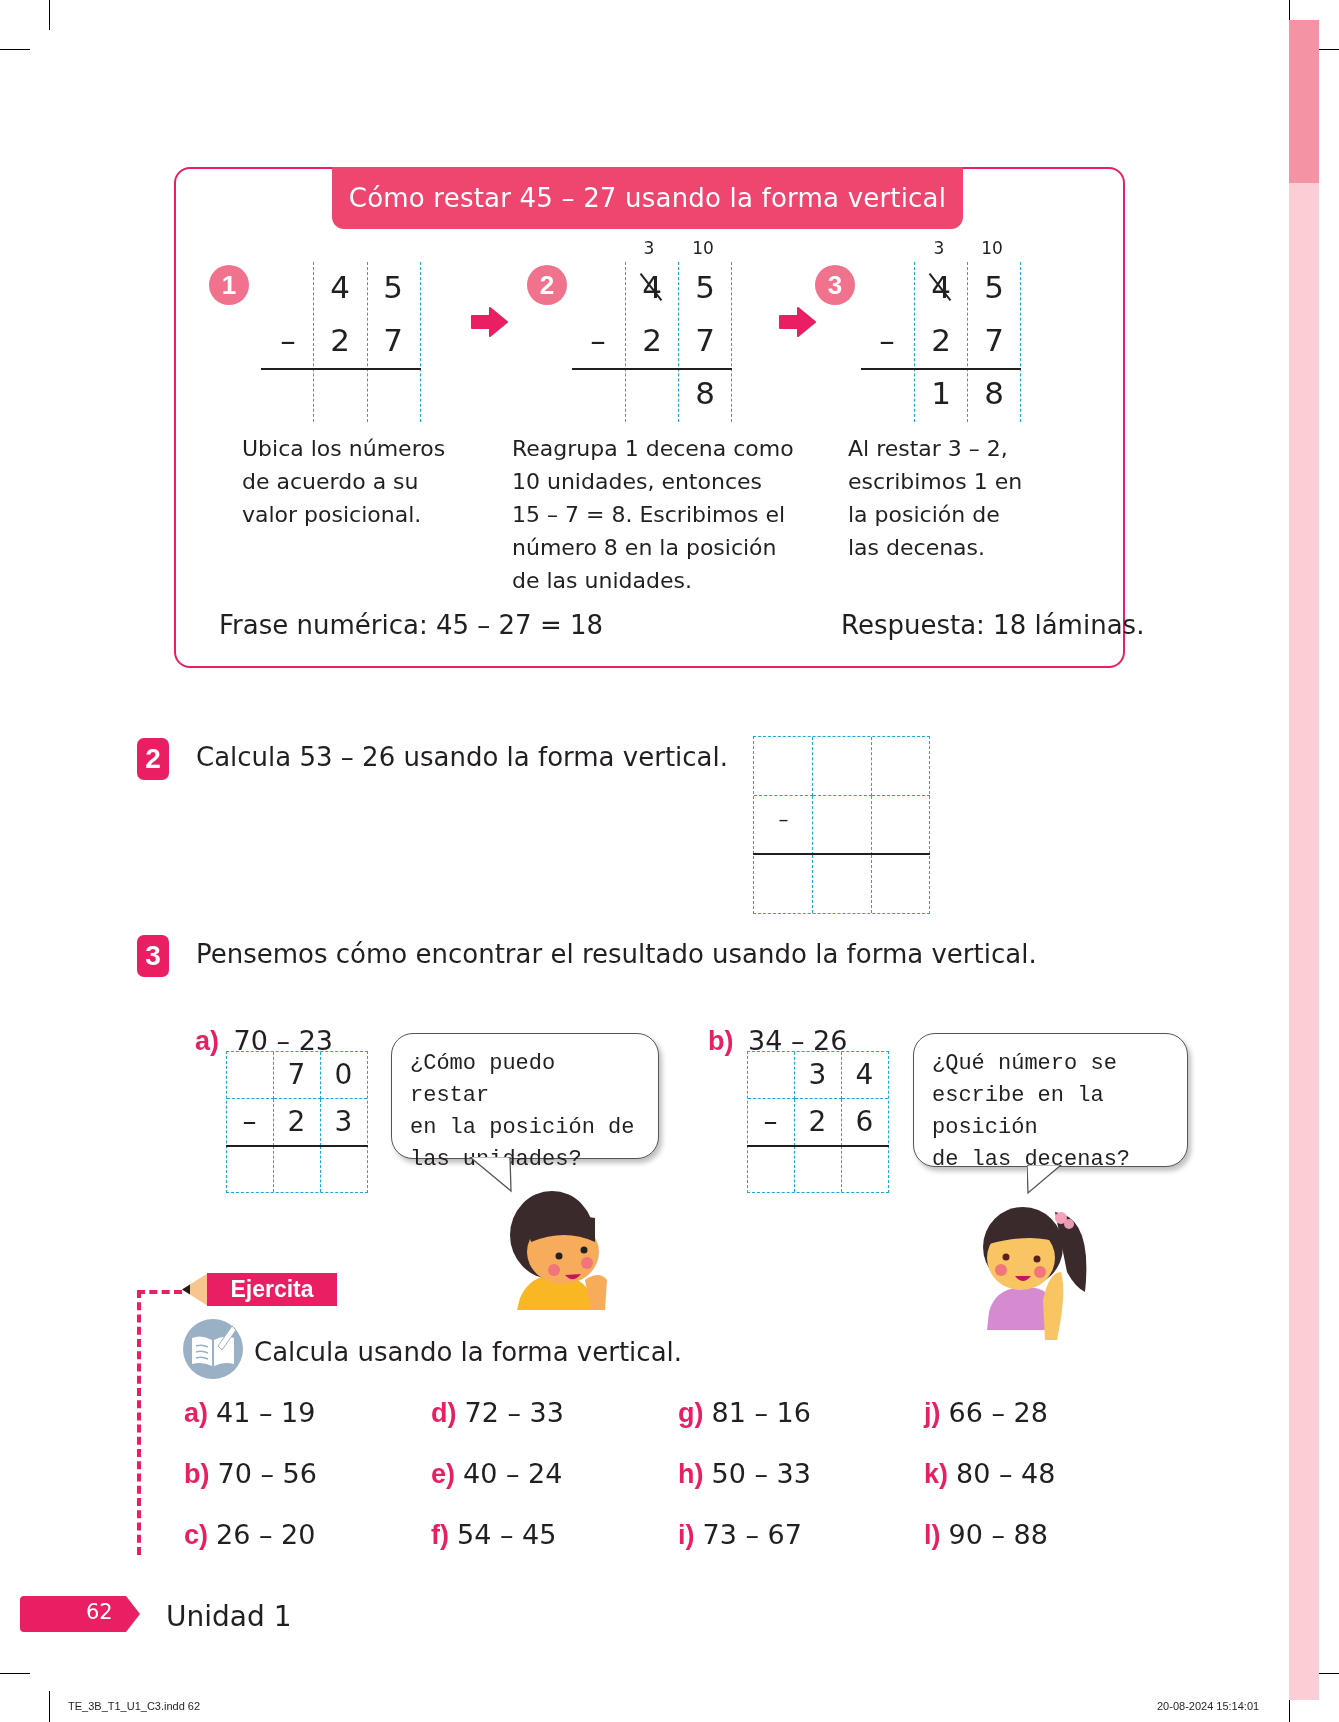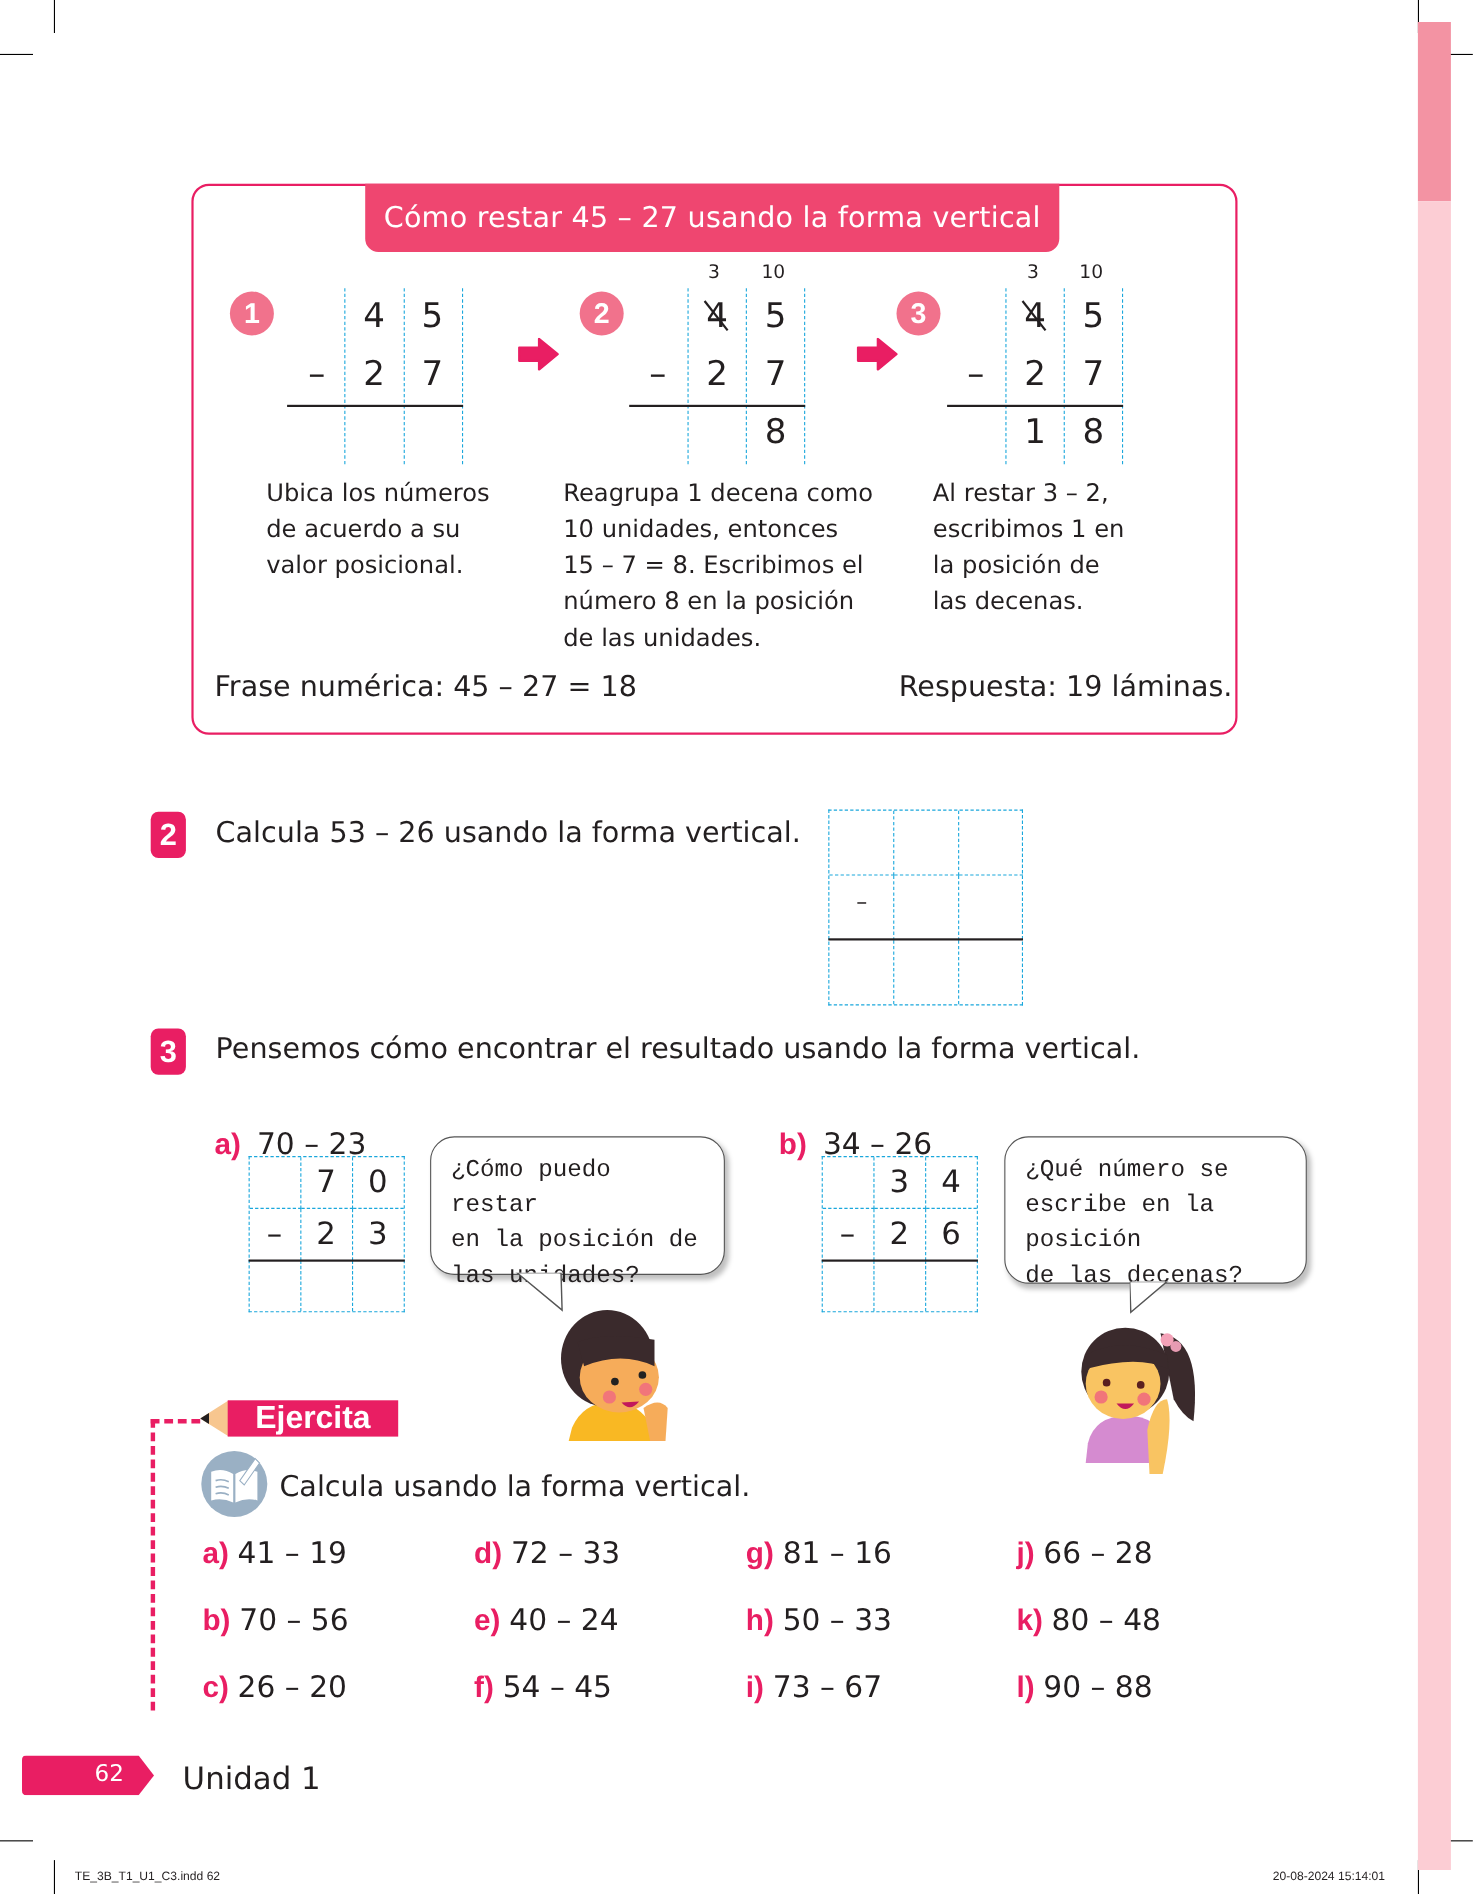--- a/index.html
+++ b/index.html
@@ -28,41 +28,41 @@
 
   .arrow-icon { position: absolute; width: 40px; height: 30px; }
 
   .vline { position: absolute; width: 0; border-left: 1.5px dashed #1aa7dc; }
   .hline { position: absolute; height: 0; border-top: 2.5px solid #231f20; }
   .digit { position: absolute; font-size: 31px; width: 50px; text-align: center; line-height: 36px; color: #231f20; }
   .small-num { position: absolute; font-size: 17px; width: 40px; text-align: center; color: #231f20; }
   .strike { position: absolute; width: 2px; height: 34px; background: #231f20; transform: rotate(-38deg); }
 
   .desc { position: absolute; font-size: 22px; line-height: 33px; color: #231f20; }
-  .footer-line { position: absolute; font-size: 26px; color: #231f20; }
+  .footer-line { position: absolute; font-size: 26px; color: #231f20; margin-left: 24px; }
 
   
   .q-badge { position: absolute; width: 32px; height: 42px; background: #e91e63; border-radius: 7px;
     color: #fff; font-weight: bold; font-size: 28px; display: flex; align-items: center; justify-content: center;
     font-family: "Liberation Sans", sans-serif; }
   .q-text { position: absolute; font-size: 26px; color: #231f20; }
 
   
   .grid { position: absolute; border: 1.5px dashed #1aa7dc; }
   .grid .cell { position: absolute; border-right: 1.5px dashed #1aa7dc; border-bottom: 1.5px dashed #1aa7dc; }
 
   .label-pink { color: #e91e63; font-weight: bold; }
   .sub-label { position: absolute; font-size: 27px; color: #231f20; margin-top: 20px; }
 
   .bubble { position: absolute; background: #fff; border: 1.5px solid #555; border-radius: 22px;
     box-shadow: 3px 4px 5px rgba(0,0,0,0.25); font-size: 22px; line-height: 32px; padding: 14px 18px; color: #231f20; font-family: Liberation Mono, monospace; }
 
   
-  .ej-tag { position: absolute; left: 207px; top: 1273px; width: 155px; height: 33px; background: #e91e63;
-    color: #fff; font-weight: bold; font-size: 29px; display: flex; align-items: center; justify-content: center;
+  .ej-tag { position: absolute; left: 207px; top: 1273px; width: 130px; height: 33px; background: #e91e63;
+    color: #fff; font-weight: bold; font-size: 23px; display: flex; align-items: center; justify-content: center;
     font-family: "Liberation Sans", sans-serif; }
   .ej-dash-h { position: absolute; left: 137px; top: 1290px; width: 45px; border-top: 4px dashed #e91e63; }
   .ej-dash-v { position: absolute; left: 137px; top: 1290px; height: 265px; border-left: 4px dashed #e91e63; }
 
   .exercise { position: absolute; font-size: 27px; color: #231f20; }
   .exercise .lbl { color: #e91e63; font-weight: bold; font-family: "Liberation Sans", sans-serif; margin-right: 8px; }
 
   .page-tab { position: absolute; left: 20px; top: 1596px; width: 120px; height: 36px; }
   .page-num { position: absolute; left: 86px; top: 1600px; color: #fff; font-size: 21px; }
   .unit-text { position: absolute; left: 166px; top: 1600px; font-size: 28px; color: #231f20; }
@@ -155,21 +155,21 @@
   <div class="digit" style="left:969px;top:375px;">8</div>
   <div class="desc" style="left:848px;top:432px;">
     <div>Al restar 3 – 2,</div>
     <div>escribimos 1 en</div>
     <div>la posición de</div>
     <div>las decenas.</div>
   </div>
 </div>
 
 <div class="footer-line" style="left:195px;top:610px;">Frase numérica: 45 – 27 = 18</div>
-<div class="footer-line" style="left:817px;top:610px;">Respuesta: 19 láminas.</div>
+<div class="footer-line" style="left:817px;top:610px;">Respuesta: 18 láminas.</div>
 
 <div class="q-badge" style="left:137px;top:738px;">2</div>
 <div class="q-text" style="left:196px;top:742px;text-align:center;">Calcula 53 – 26 usando la forma vertical.</div>
 <div class="grid" style="left:753px;top:736px;width:177px;height:178px;">
   <div class="cell" style="left:0;top:0;width:59px;height:59px;"></div>
   <div class="cell" style="left:59px;top:0;width:59px;height:59px;"></div>
   <div class="cell" style="left:118px;top:0;width:58px;height:59px;border-right:none;"></div>
   <div class="cell" style="left:0;top:59px;width:59px;height:59px;border-bottom:none;"></div>
   <div class="cell" style="left:59px;top:59px;width:59px;height:59px;border-bottom:none;"></div>
   <div class="cell" style="left:118px;top:59px;width:58px;height:59px;border-right:none;border-bottom:none;"></div>

